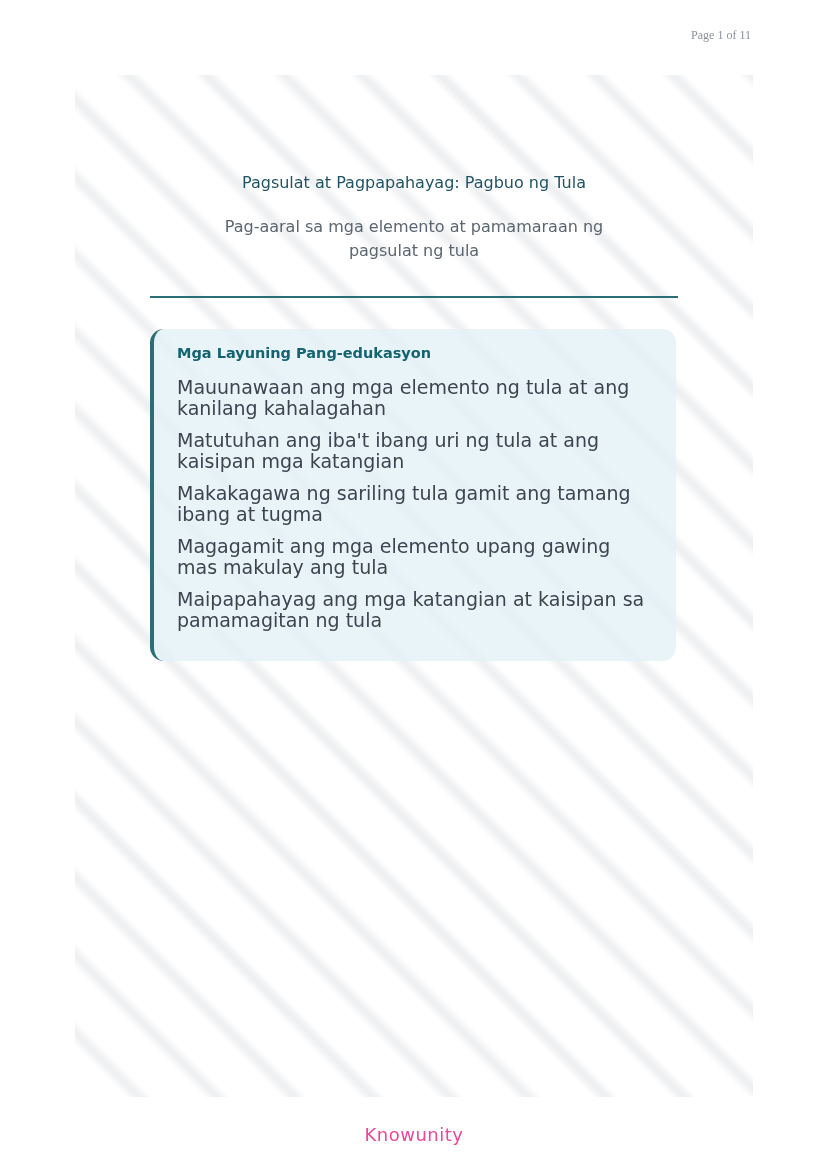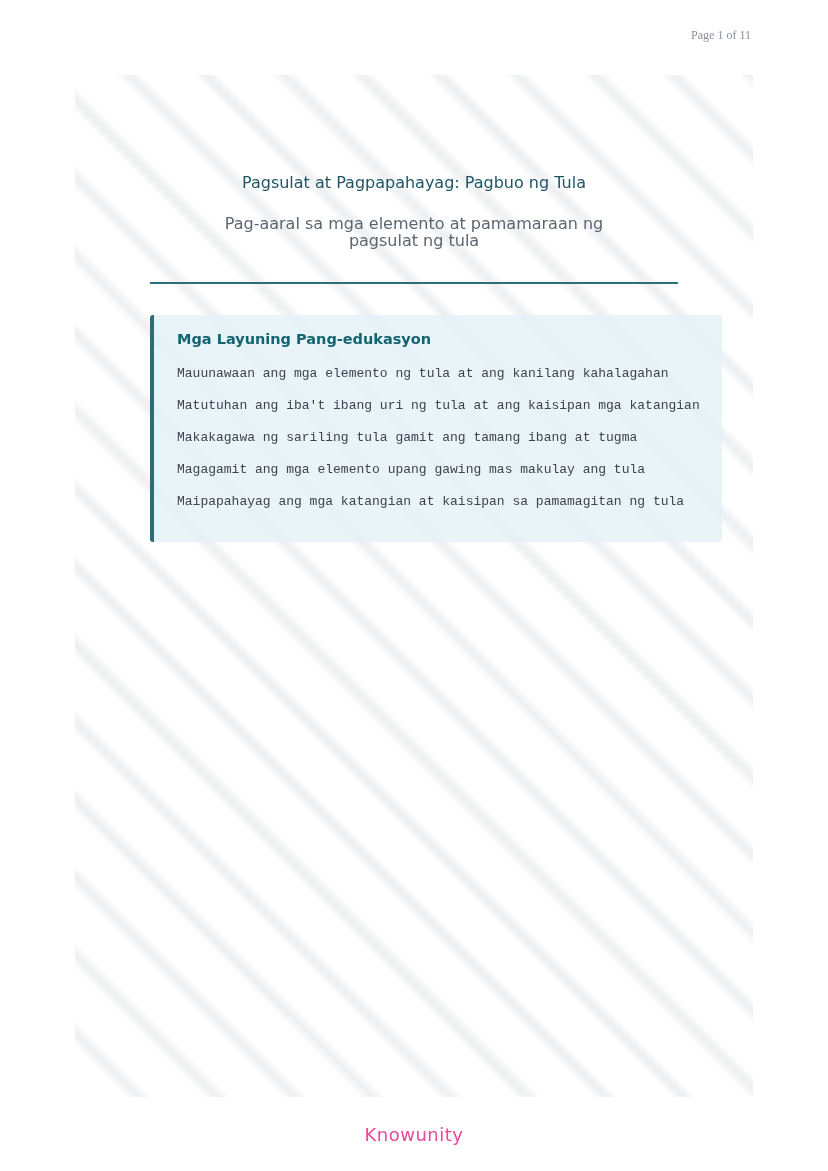--- a/index.html
+++ b/index.html
@@ -44,50 +44,49 @@
     font-weight: normal;
     color: #1f5464;
     line-height: 20px;
   }
   .doc-subtitle {
     margin: 22px auto 4px auto;
     max-width: 400px;
     text-align: center;
     font-size: 16px;
     color: #5b6670;
-    line-height: 17px;
+    line-height: 24px;
   }
   .rule {
     margin-top: 33px;
     width: 528px;
     height: 2px;
     background: #2c6e76;
   }
   .objectives-box {
     margin-top: 31px;
-    width: 572px;
+    width: 526px;
     box-sizing: border-box;
     background: rgba(227, 241, 247, 0.8);
     border-left: 4px solid #2c6e76;
-    border-radius: 3px;
+    border-radius: 14px;
     padding: 14px 20px 30px 23px;
   }
   .objectives-heading {
     margin: 0 0 13px 0;
     font-size: 14.5px;
     font-weight: bold;
     color: #136470;
     line-height: 21px;
   }
   .objective-item {
     margin: 8px 0 11px 0;
-    font-size: 13px;
+    font-size: 19px;
     color: #3d4450;
     line-height: 21px;
-    font-family: Liberation Mono, monospace;
   }
   .objective-item:last-child { margin-bottom: 0; }
   .footer-brand {
     position: absolute;
     bottom: 26px;
     left: 0;
     width: 100%;
     text-align: center;
     font-size: 18px;
     color: #ec4899;

